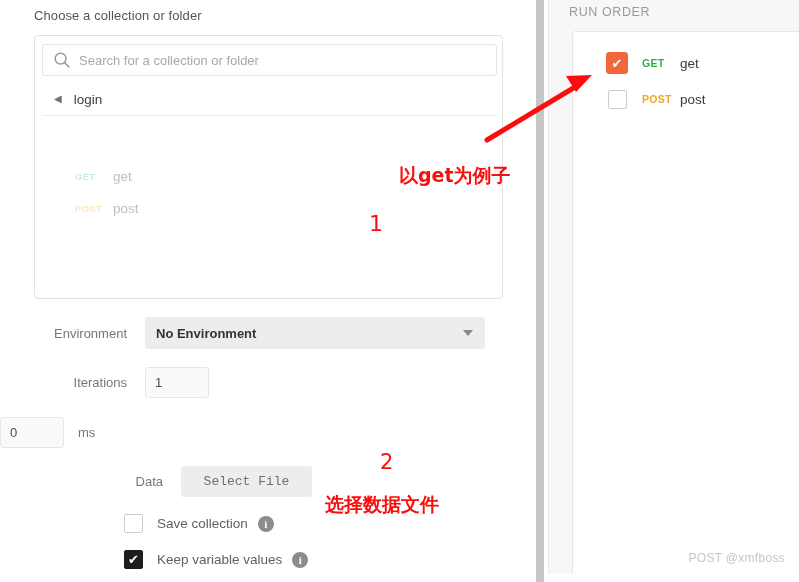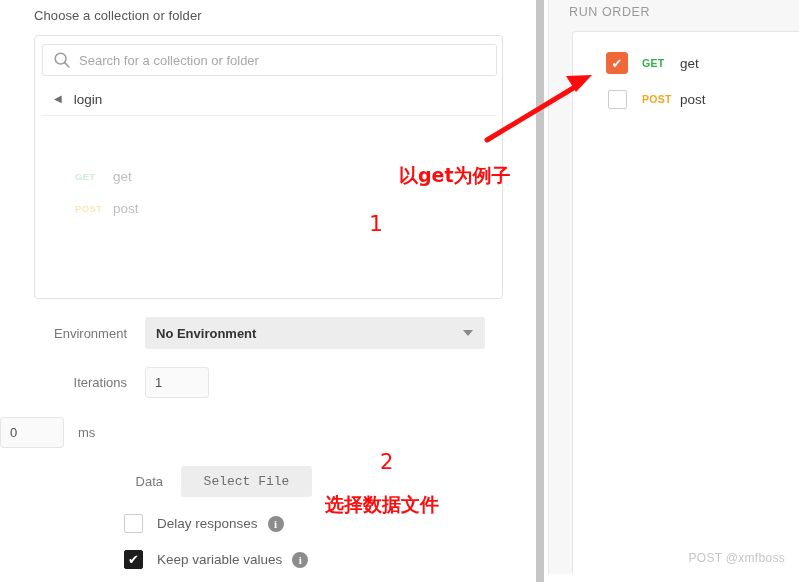--- a/index.html
+++ b/index.html
@@ -416,21 +416,21 @@
   <div class="form-row" id="data-row">
     <span class="form-label">Data</span>
     <button id="select-file-btn">Select File</button>
   </div>
 
   <div class="check-row" id="save-resp-row">
     <span class="check-spacer"></span>
     <span class="checkbox">
       
     </span>
-    <span class="check-label">Delay responses</span>
+    <span class="check-label">Save collection</span>
     <span class="info-icon">i</span>
   </div>
 
   <div class="check-row" id="keep-var-row">
     <span class="check-spacer"></span>
     <span class="checkbox checked-dark">
       <span class="tick">✔</span>
     </span>
     <span class="check-label">Keep variable values</span>
     <span class="info-icon">i</span>

